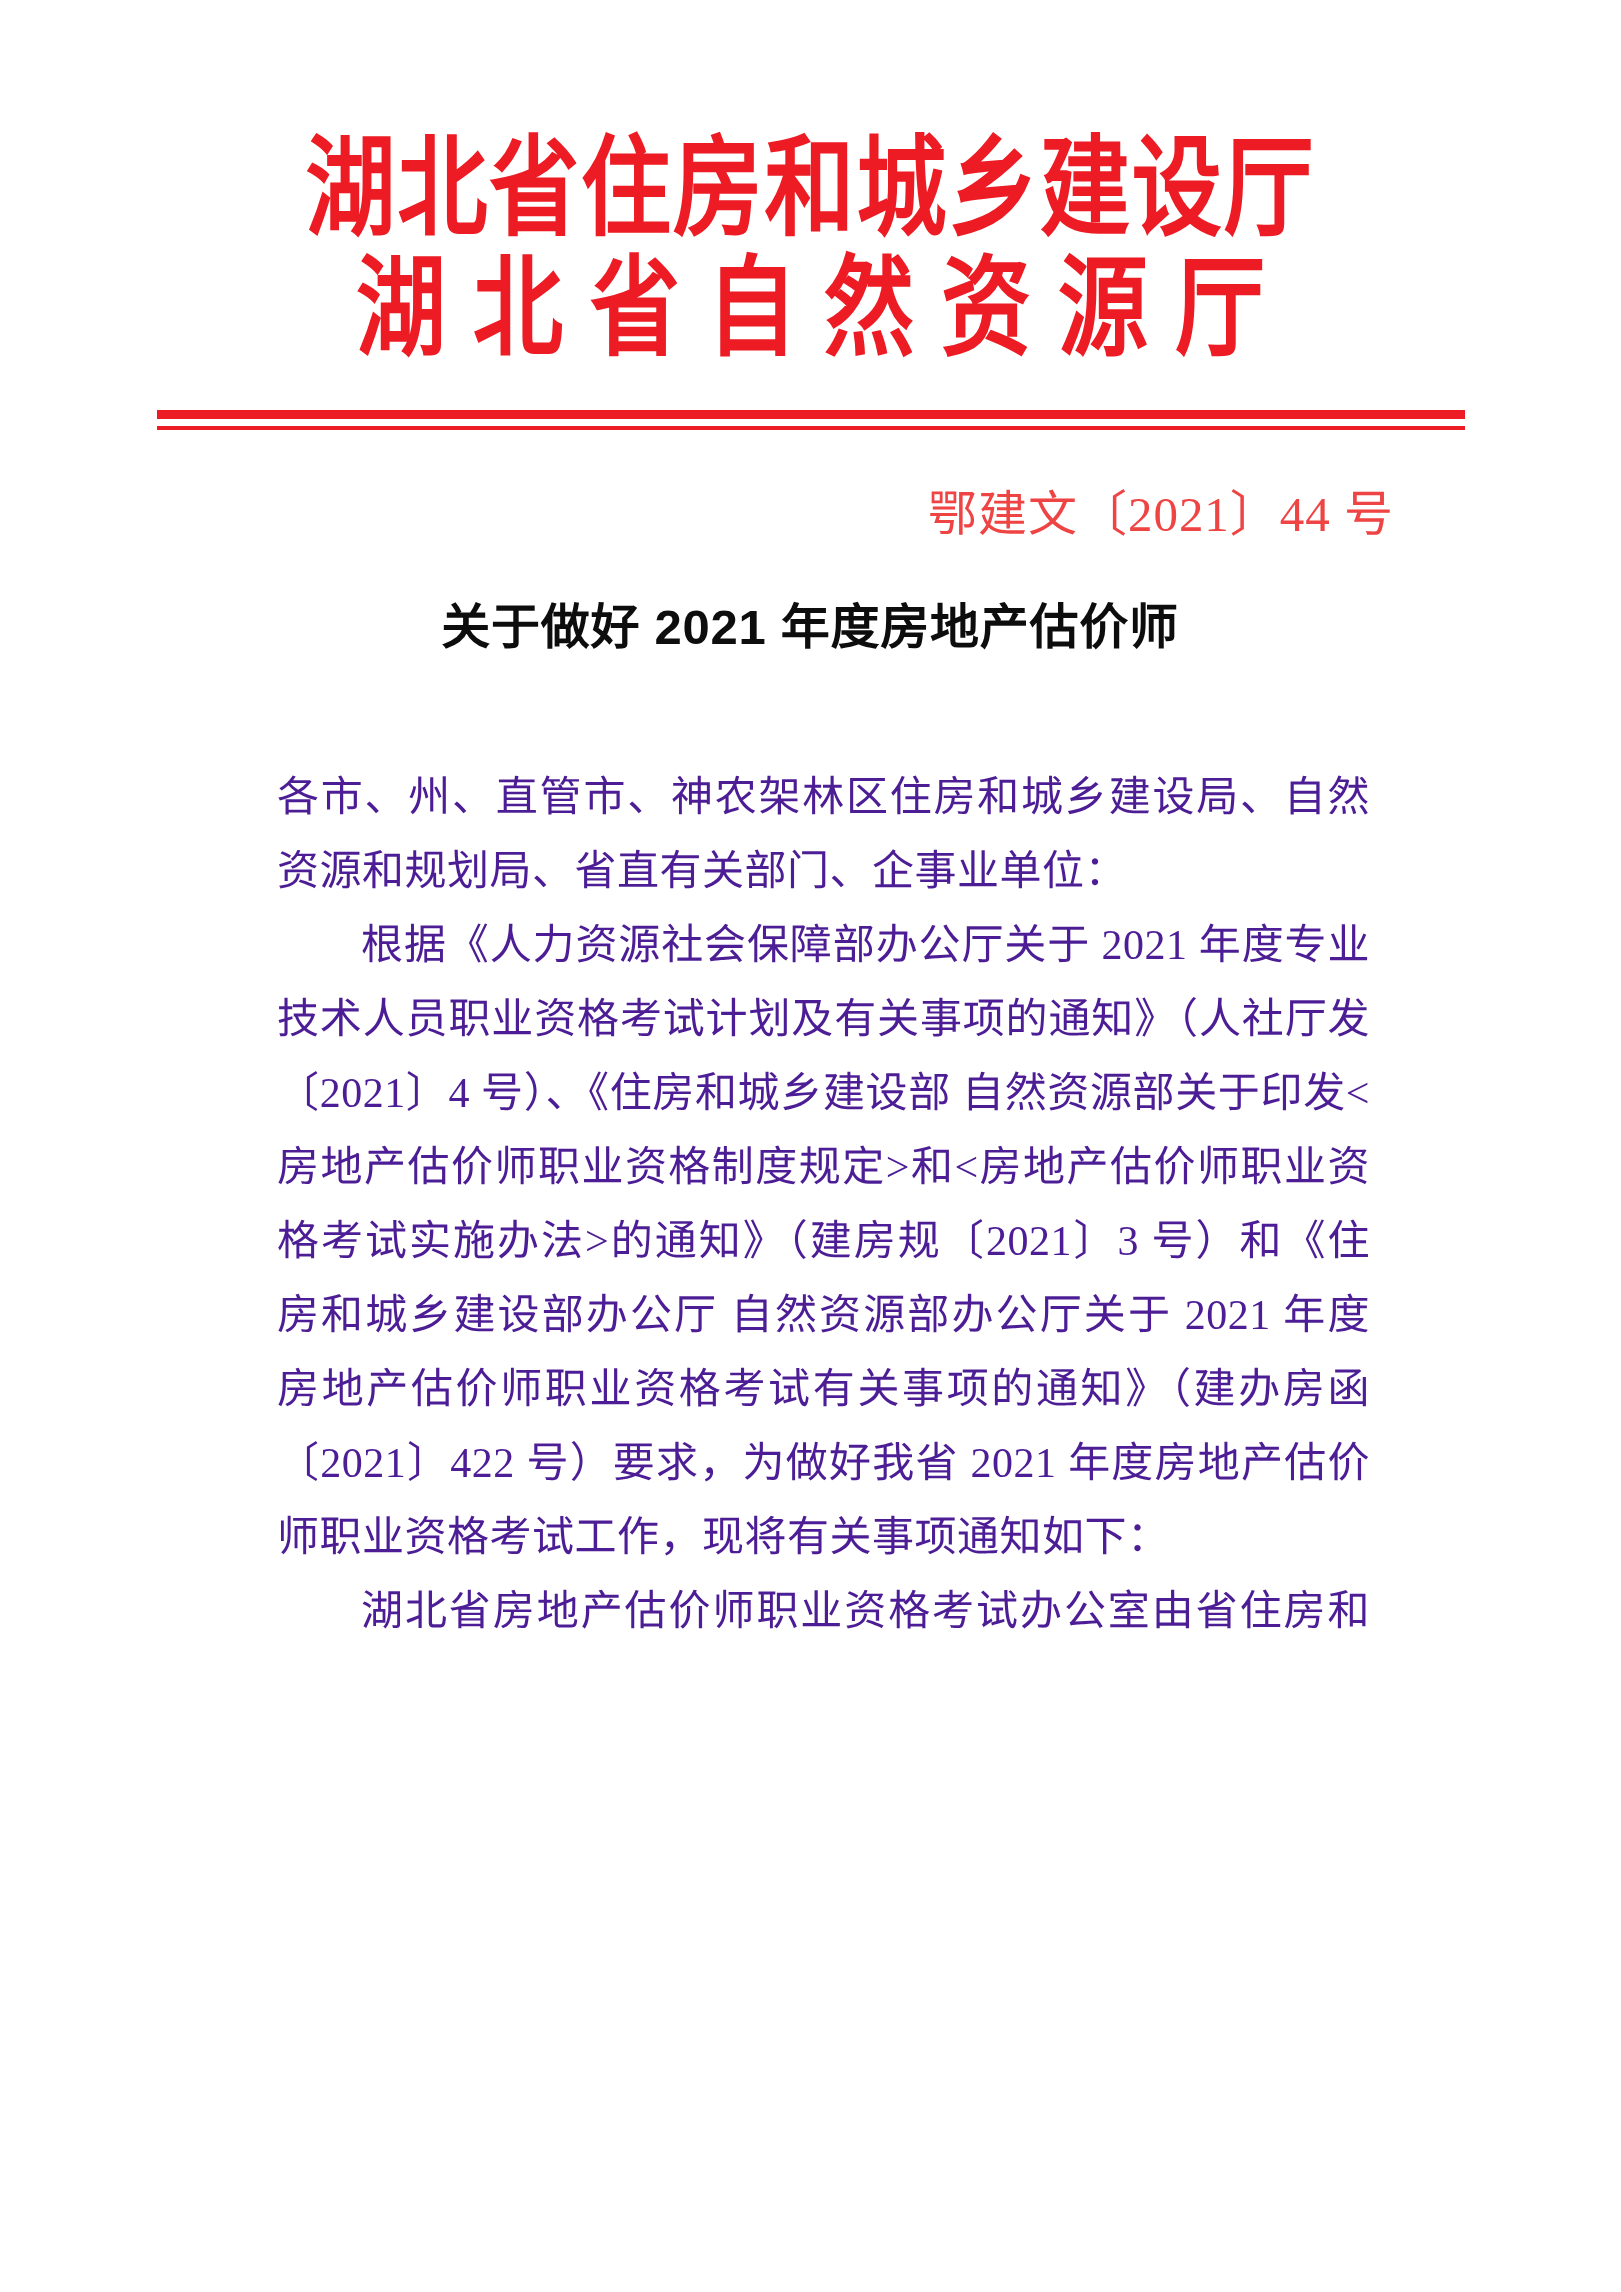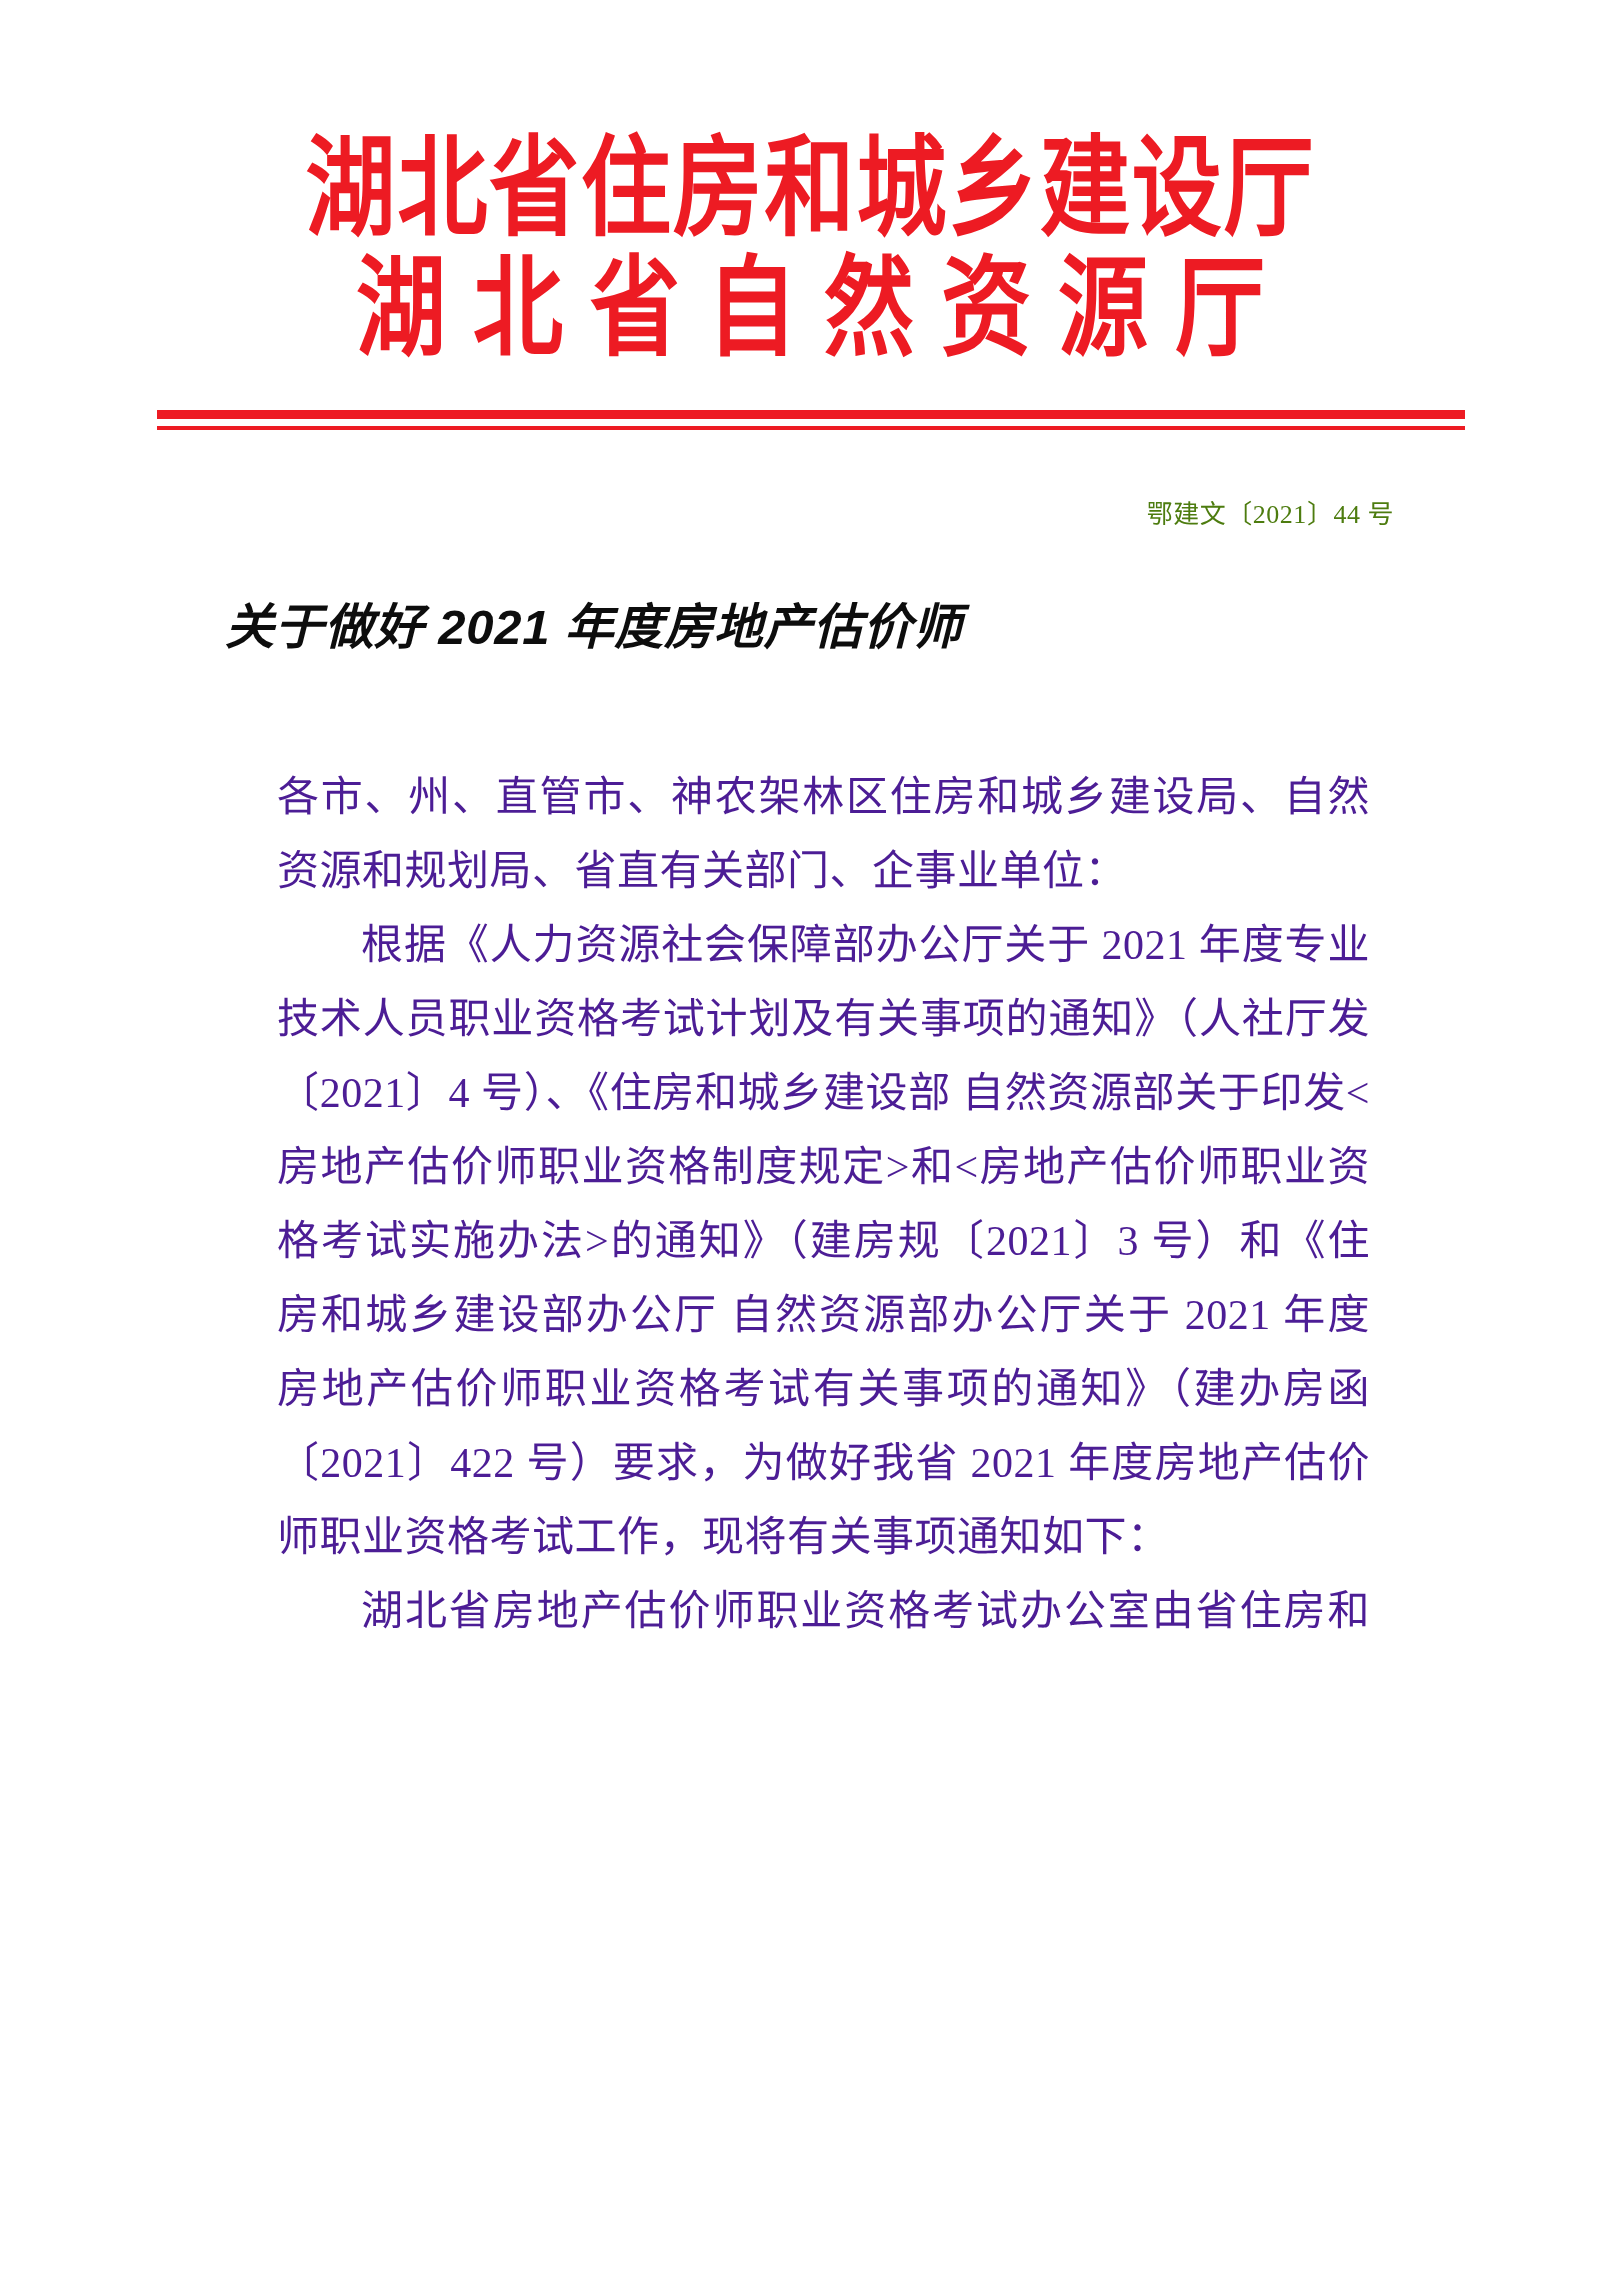--- a/index.html
+++ b/index.html
@@ -65,35 +65,34 @@
   .rule-wrap.bottom .rule-thick { height: 3.9px; }
   .rule-wrap.bottom .rule-gap { height: 6.9px; }
   .rule-wrap.bottom .rule-thin { height: 9.8px; }
 
   
   .doc-number {
     position: absolute;
     right: 227px;
     top: 487px;
     font-family: "Liberation Serif", "DejaVu Serif", serif;
-    font-size: 26px;
+    font-size: 49px;
     line-height: 55px;
-    color: #4d7c0f;
+    color: #ef4444;
     white-space: nowrap;
     letter-spacing: 0.02em;
   }
 
   
   .doc-title {
     position: absolute;
     left: 225px;
     top: 584px;
     width: 1170px;
-    text-align: left;
-    font-style: italic;
+    text-align: center;
   }
   .doc-title .tline {
     font-family: "Liberation Sans", "DejaVu Sans", sans-serif;
     font-weight: bold;
     font-size: 49px;
     line-height: 86px;
     color: #0d0d0d;
     letter-spacing: 0.015em;
     white-space: nowrap;
   }

